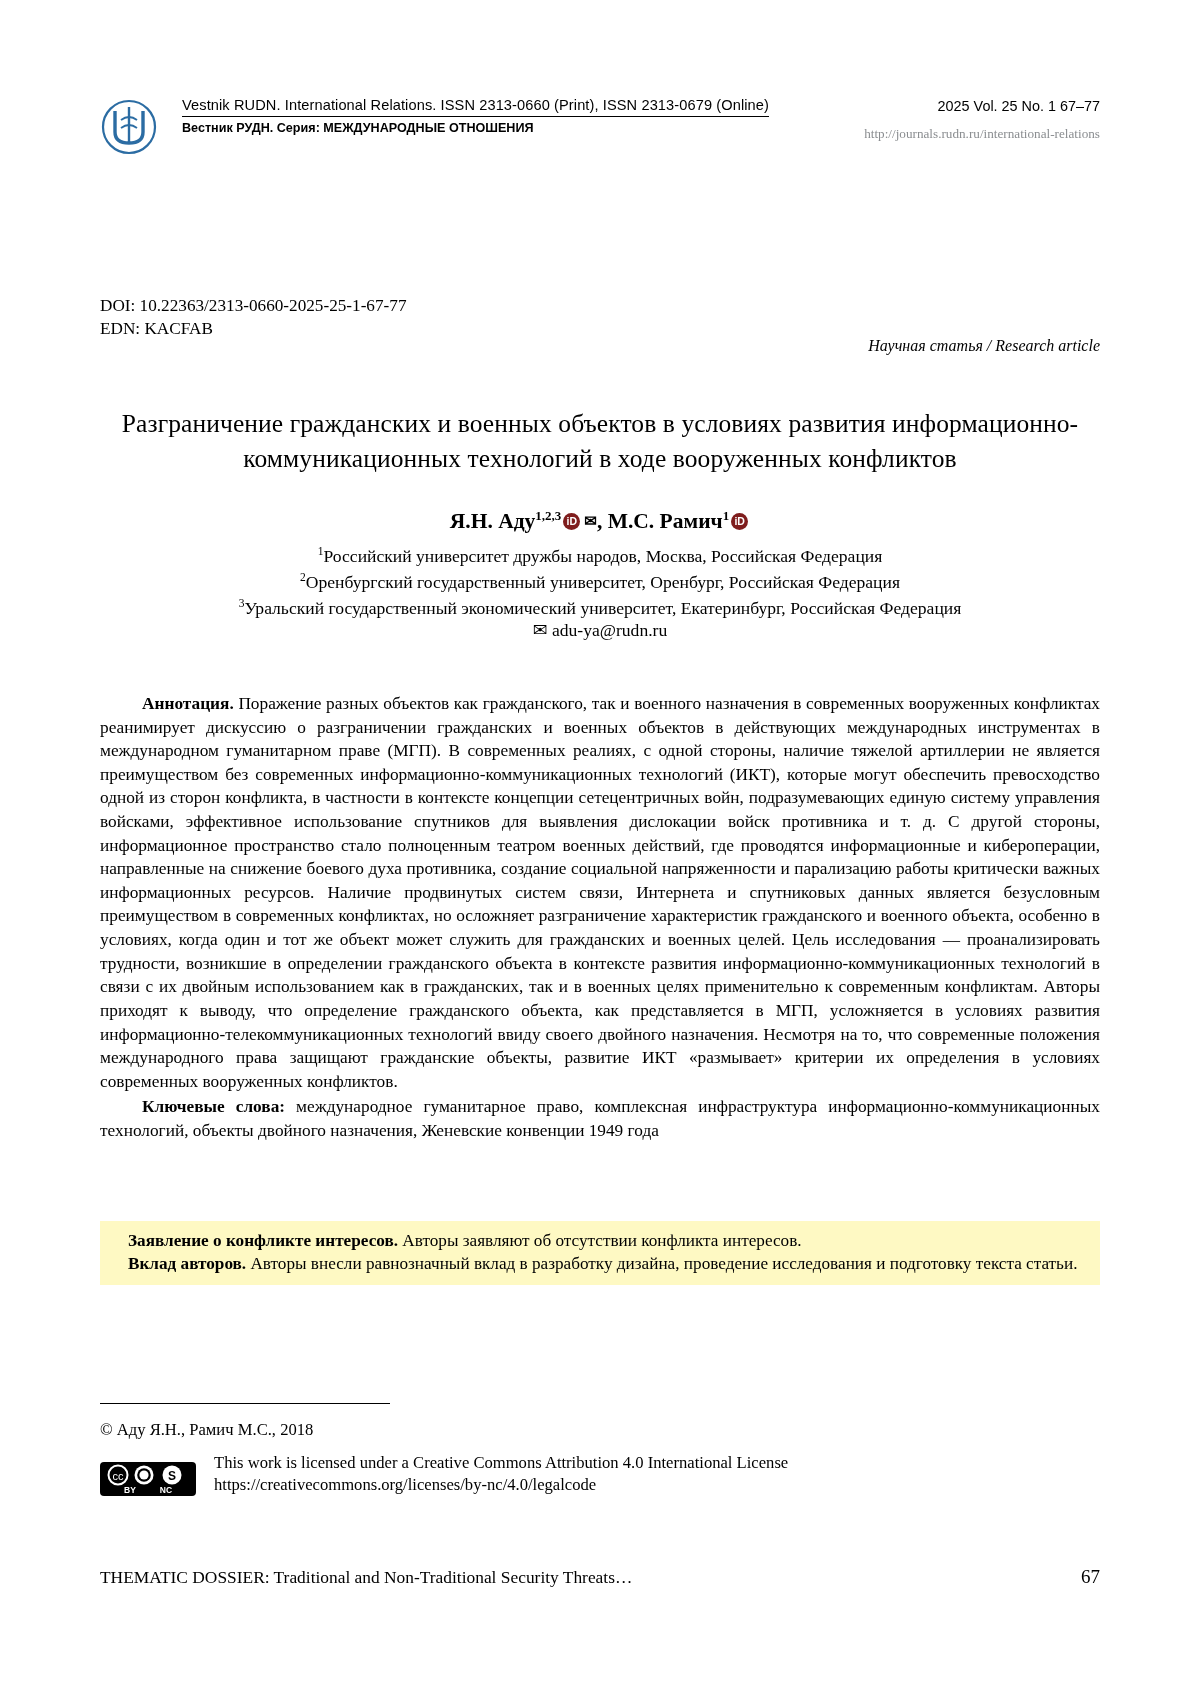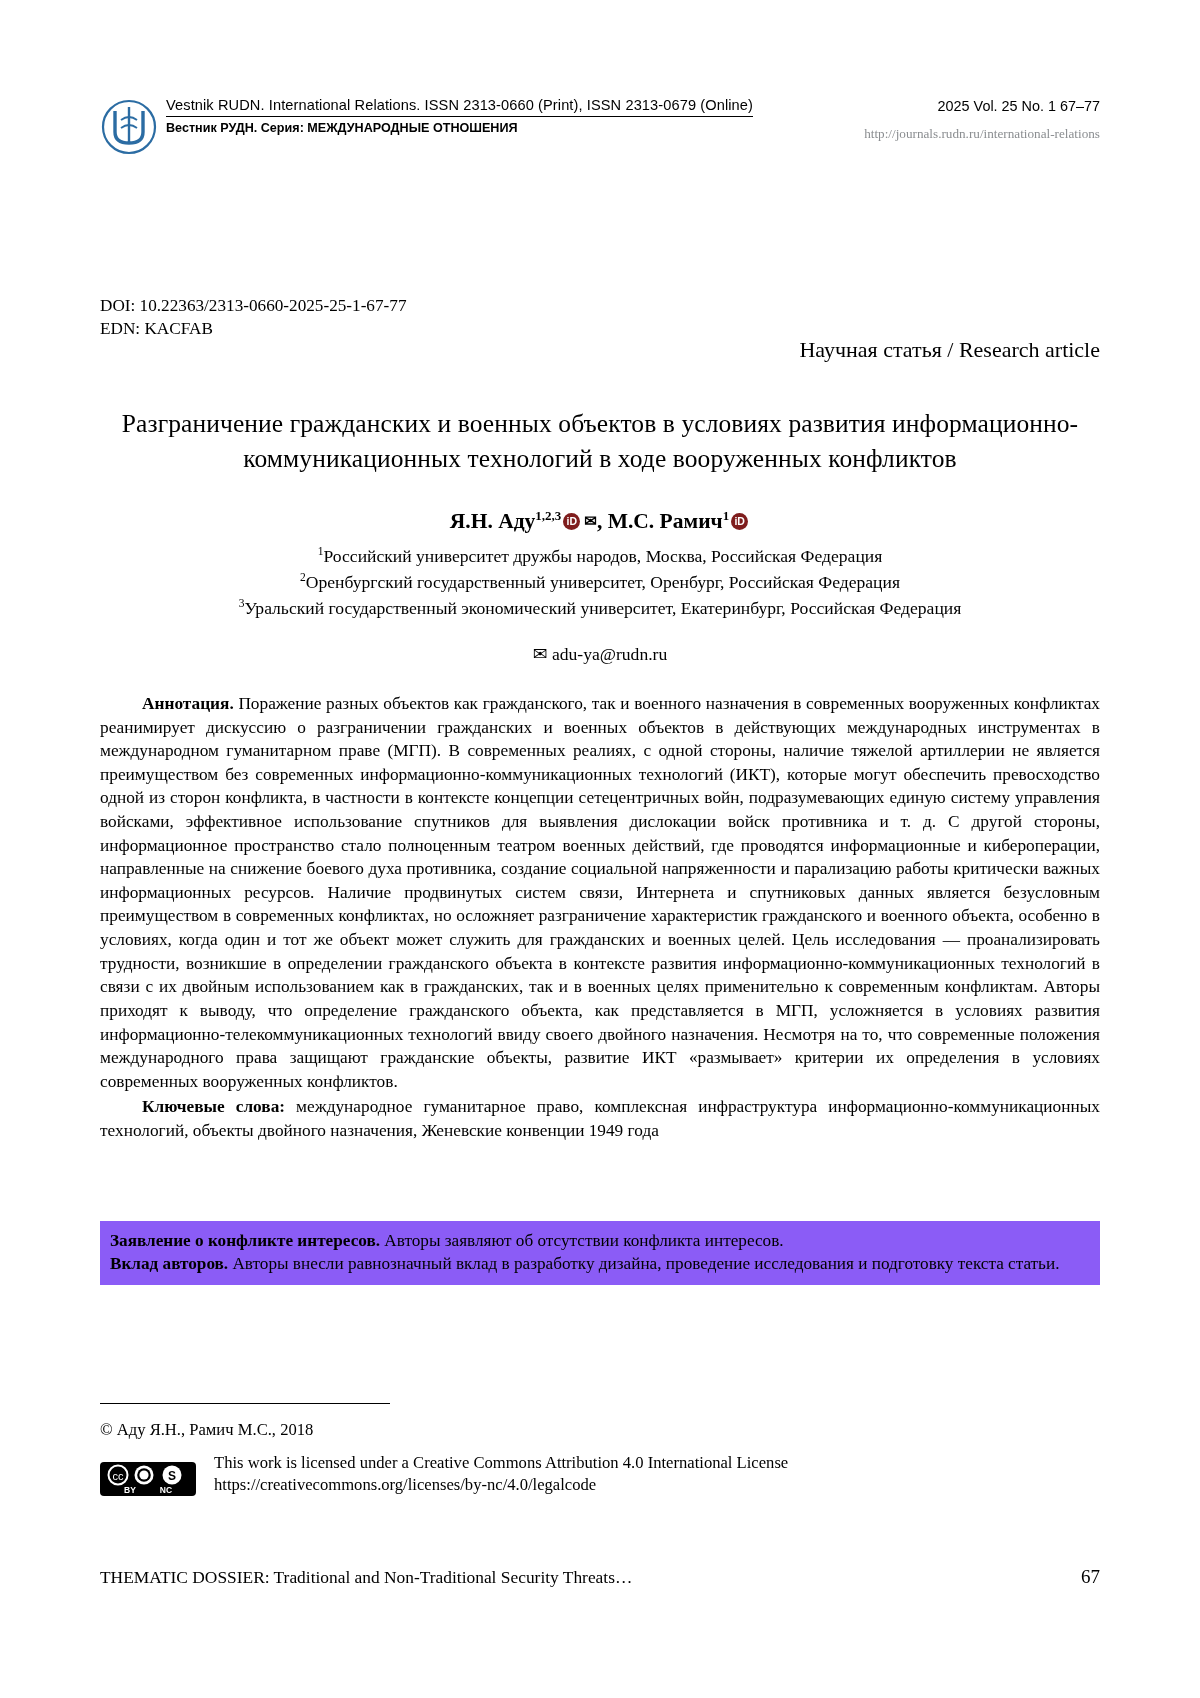--- a/index.html
+++ b/index.html
@@ -25,20 +25,21 @@
   }
 
   
   .masthead {
     position: absolute;
     left: 100px;
     top: 96px;
     width: 1000px;
     display: flex;
     align-items: flex-start;
+    gap: 16px;
   }
   .logo {
     width: 58px;
     height: 58px;
     flex: 0 0 58px;
     margin-top: 2px;
     position: relative;
   }
   .logo svg { display: block; }
   .masthead-center {
@@ -80,21 +81,22 @@
     position: absolute;
     left: 100px;
     top: 295px;
     font-size: 17.2px;
     line-height: 1.32;
   }
   .article-type {
     position: absolute;
     right: 100px;
     top: 337px;
-    font-size: 22px;
+    font-size: 16px;
+    font-style: italic;
   }
 
   
   .title {
     position: absolute;
     left: 100px;
     top: 390px;
     width: 1000px;
     text-align: center;
     font-size: 25.5px;
@@ -140,21 +142,21 @@
     top: 543px;
     width: 1000px;
     text-align: center;
     font-size: 17.6px;
     line-height: 1.43;
   }
   .affils sup { font-size: 11.5px; }
   .email-line {
     position: absolute;
     left: 100px;
-    top: 644px;
+    top: 620px;
     width: 1000px;
     text-align: center;
     font-size: 17.6px;
   }
 
   
   .abstract {
     position: absolute;
     left: 100px;
     top: 672px;
@@ -168,22 +170,22 @@
   .abstract p { margin: 0; text-indent: 42px; }
   .abstract b { font-weight: bold; }
   .kw { margin-top: 2px !important; }
 
   
   .greybox {
     position: absolute;
     left: 100px;
     top: 1221px;
     width: 1000px;
-    background: #8b5cf6;
-    padding: 8px 10px 10px 10px;
+    background: #fef9c3;
+    padding: 8px 10px 10px 28px;
     box-sizing: border-box;
     font-size: 17.2px;
     line-height: 1.35;
     text-align: justify;
   }
   .greybox p { margin: 0; }
   .greybox .ind { text-indent: 0; }
 
   
   .foot-rule {

